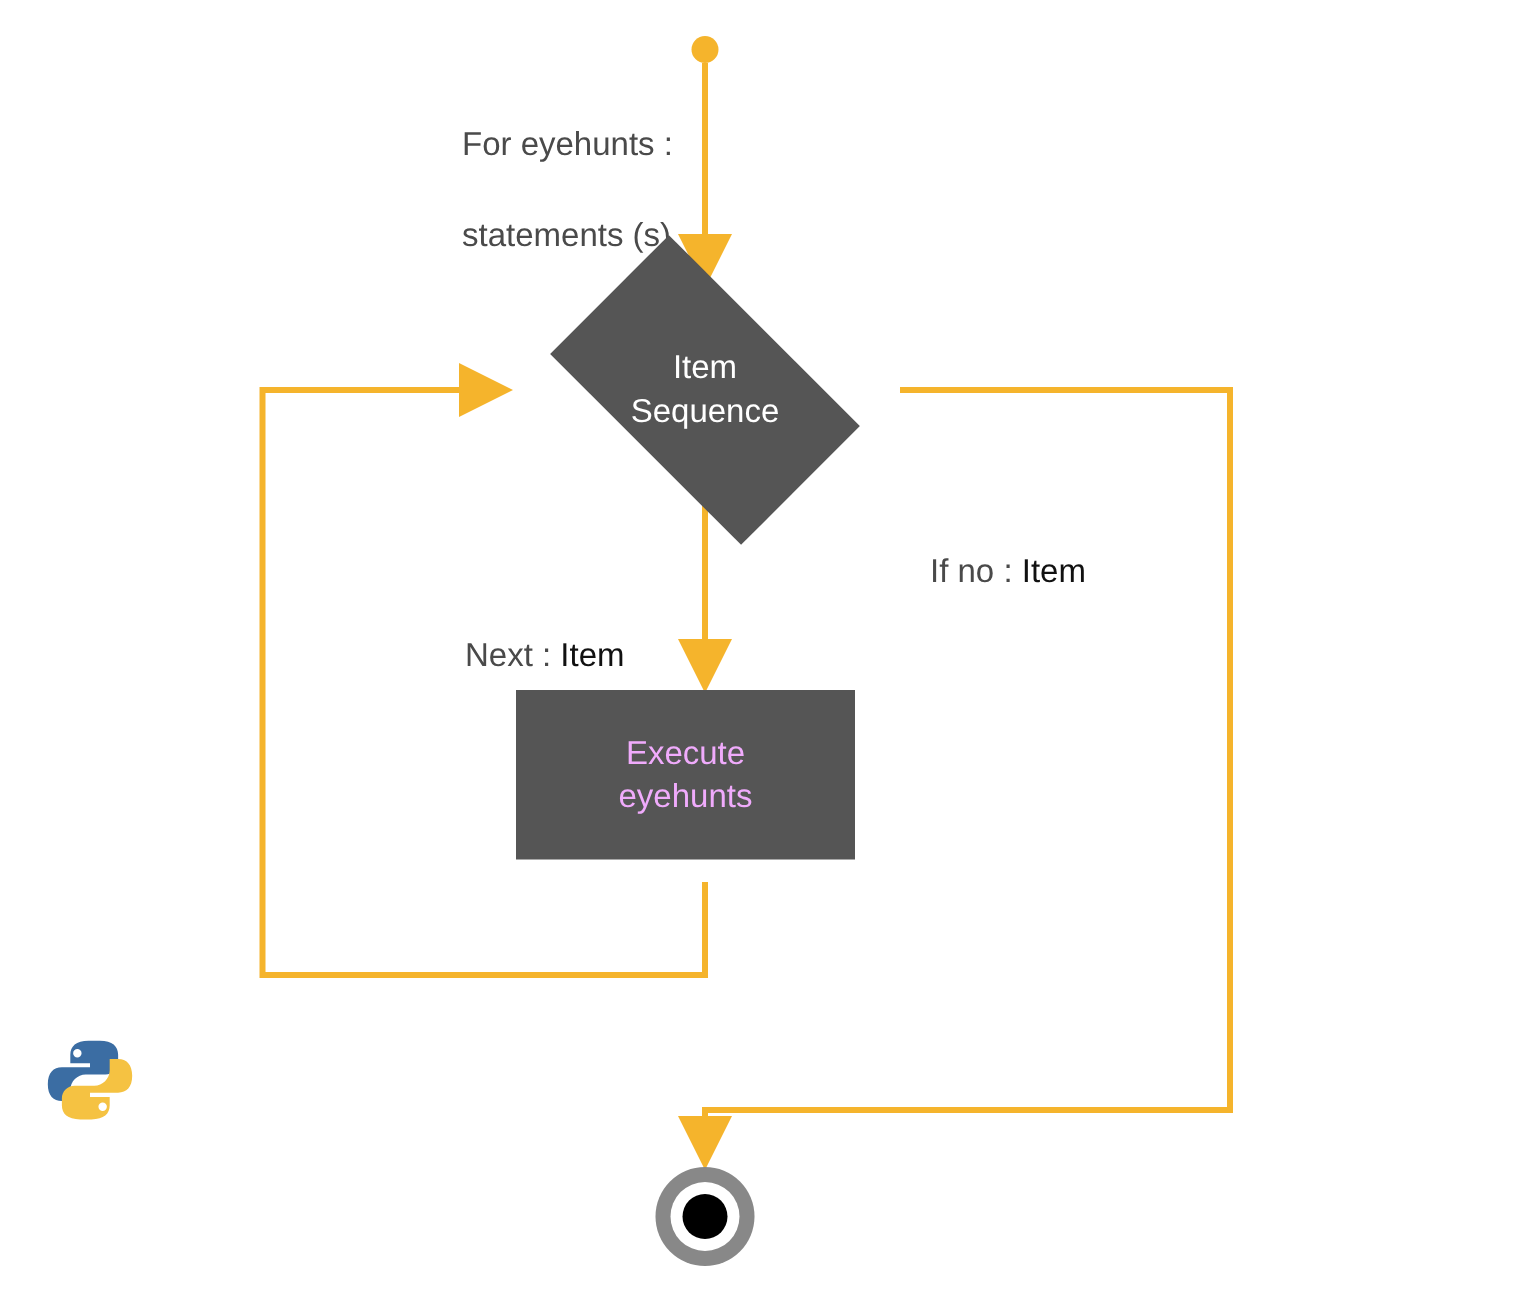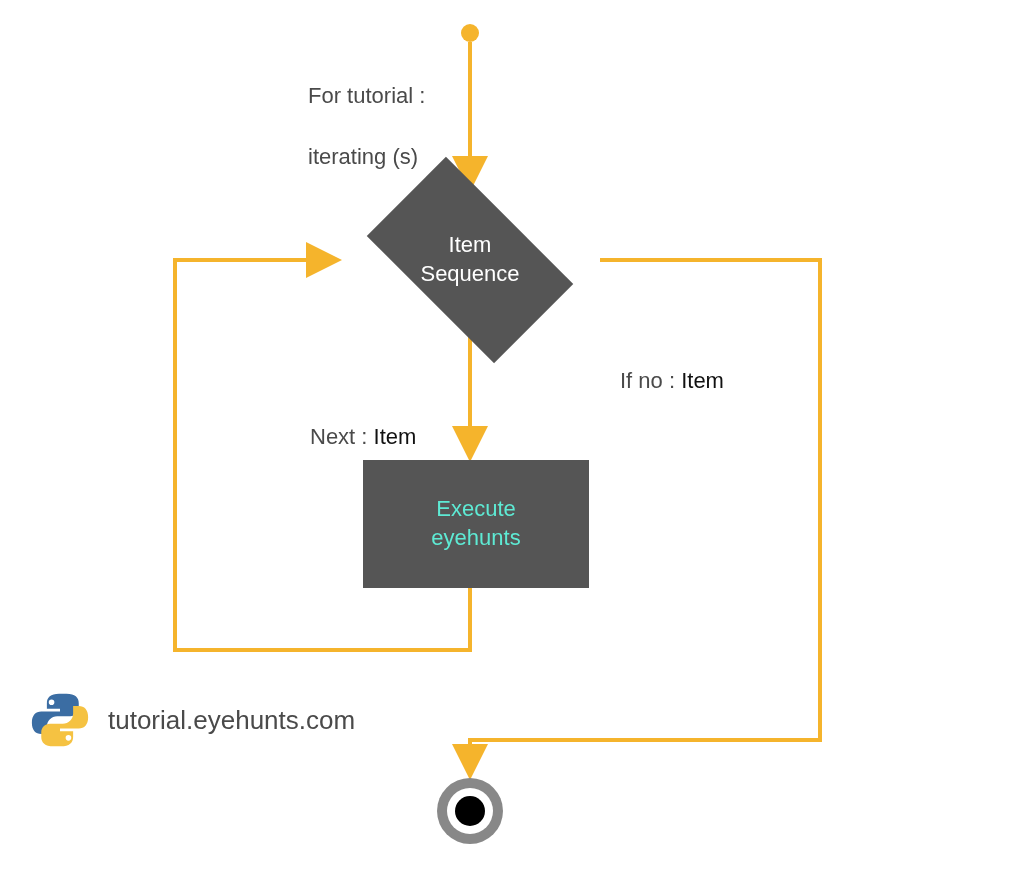--- a/index.html
+++ b/index.html
@@ -72,26 +72,26 @@
       justify-content: center;
       align-items: center;
       color: #ffffff;
       font-size: 22px;
       line-height: 1.3;
       text-align: center;
     }
     .diamond-text span { display:block; }
     .rect-box {
       position: absolute;
-      left: 363px;
+      left: 344px;
       top: 460px;
       width: 226px;
-      height: 128px;
+      height: 113px;
       background: #555555;
-      color: #5eead4;
+      color: #f0abfc;
       display: flex;
       flex-direction: column;
       justify-content: center;
       align-items: center;
       font-size: 22px;
       line-height: 1.3;
       text-align: center;
     }
     .rect-box span { display:block; }
     .label-left {
@@ -173,22 +173,22 @@
     <path d="M 470 334 L 470 456" stroke="#f5b42c" stroke-width="4" fill="none" marker-end="url(#arrow)"></path>
 
     <path d="M 470 588 L 470 650 L 175 650 L 175 260 L 336 260" stroke="#f5b42c" stroke-width="4" fill="none" marker-end="url(#arrow)"></path>
 
     <path d="M 600 260 L 820 260 L 820 740 L 470 740 L 470 774" stroke="#f5b42c" stroke-width="4" fill="none" marker-end="url(#arrow)"></path>
   </svg>
 
   <div class="start-dot" style="background:#f5b42c"></div>
 
   <div class="title-text">
-    <span>For tutorial :</span><br>
-    <span>iterating (s)</span>
+    <span>For eyehunts :</span><br>
+    <span>statements (s)</span>
   </div>
 
   <div class="diamond">
     <div class="diamond-shape"></div>
     <div class="diamond-text">
       <span>Item</span>
       <span>Sequence</span>
     </div>
   </div>
 
@@ -211,16 +211,15 @@
     </div>
   </div>
 
   <div class="watermark">
     <div class="python-logo">
       <svg viewBox="0 0 64 64" width="60" height="60">
         <path d="M31 4c-9 0-13 4-13 10v6h14v3H12c-6 0-10 4-10 12s4 12 10 12h6v-8c0-6 5-11 11-11h14c5 0 9-4 9-9V14c0-6-4-10-13-10h-8zM23 10a3 3 0 1 1 0 6 3 3 0 0 1 0-6z" fill="#3b6da3"></path>
         <path d="M33 60c9 0 13-4 13-10v-6H32v-3h20c6 0 10-4 10-12s-4-12-10-12h-6v8c0 6-5 11-11 11H21c-5 0-9 4-9 9v5c0 6 4 10 13 10h8zm8-6a3 3 0 1 1 0-6 3 3 0 0 1 0 6z" fill="#f5c242"></path>
       </svg>
     </div>
-    <div class="watermark-text">tutorial.eyehunts.com</div>
   </div>
 
 </div>
 
 </body></html>

